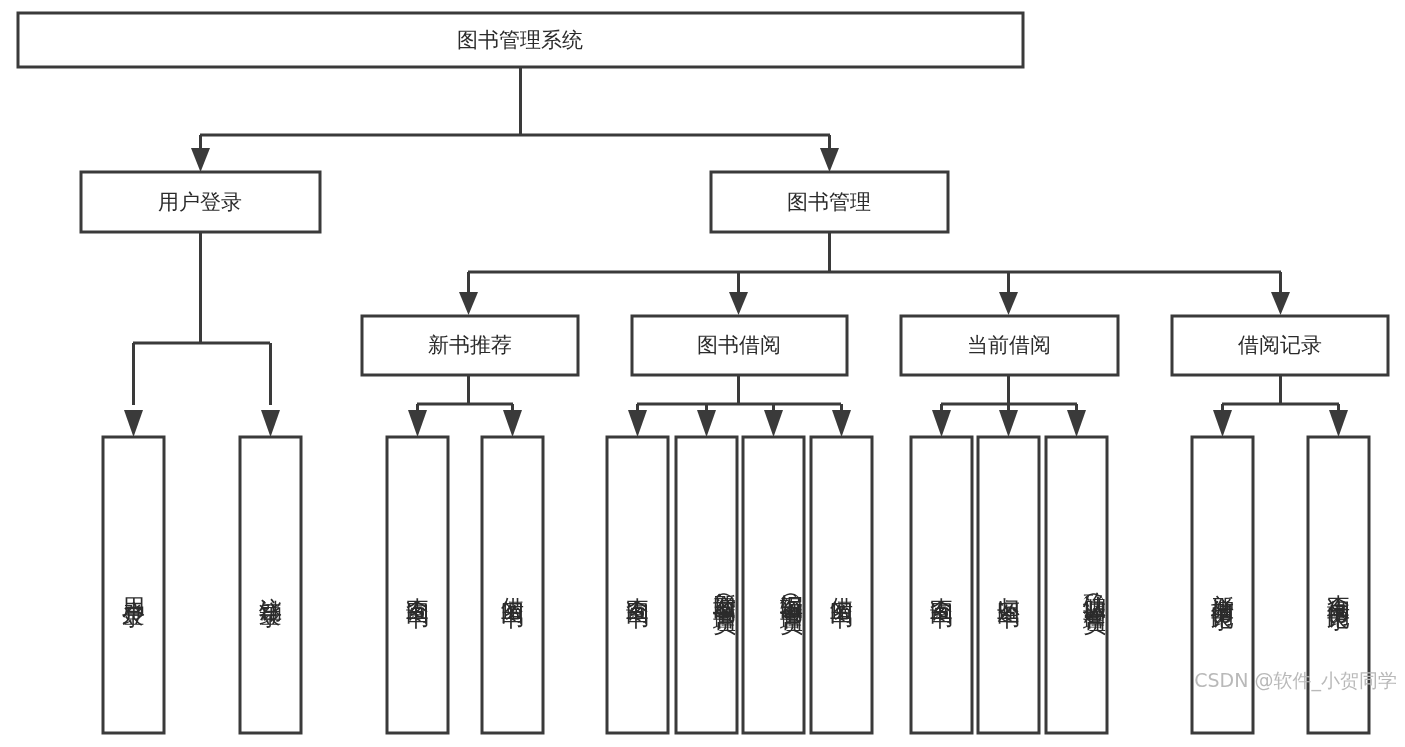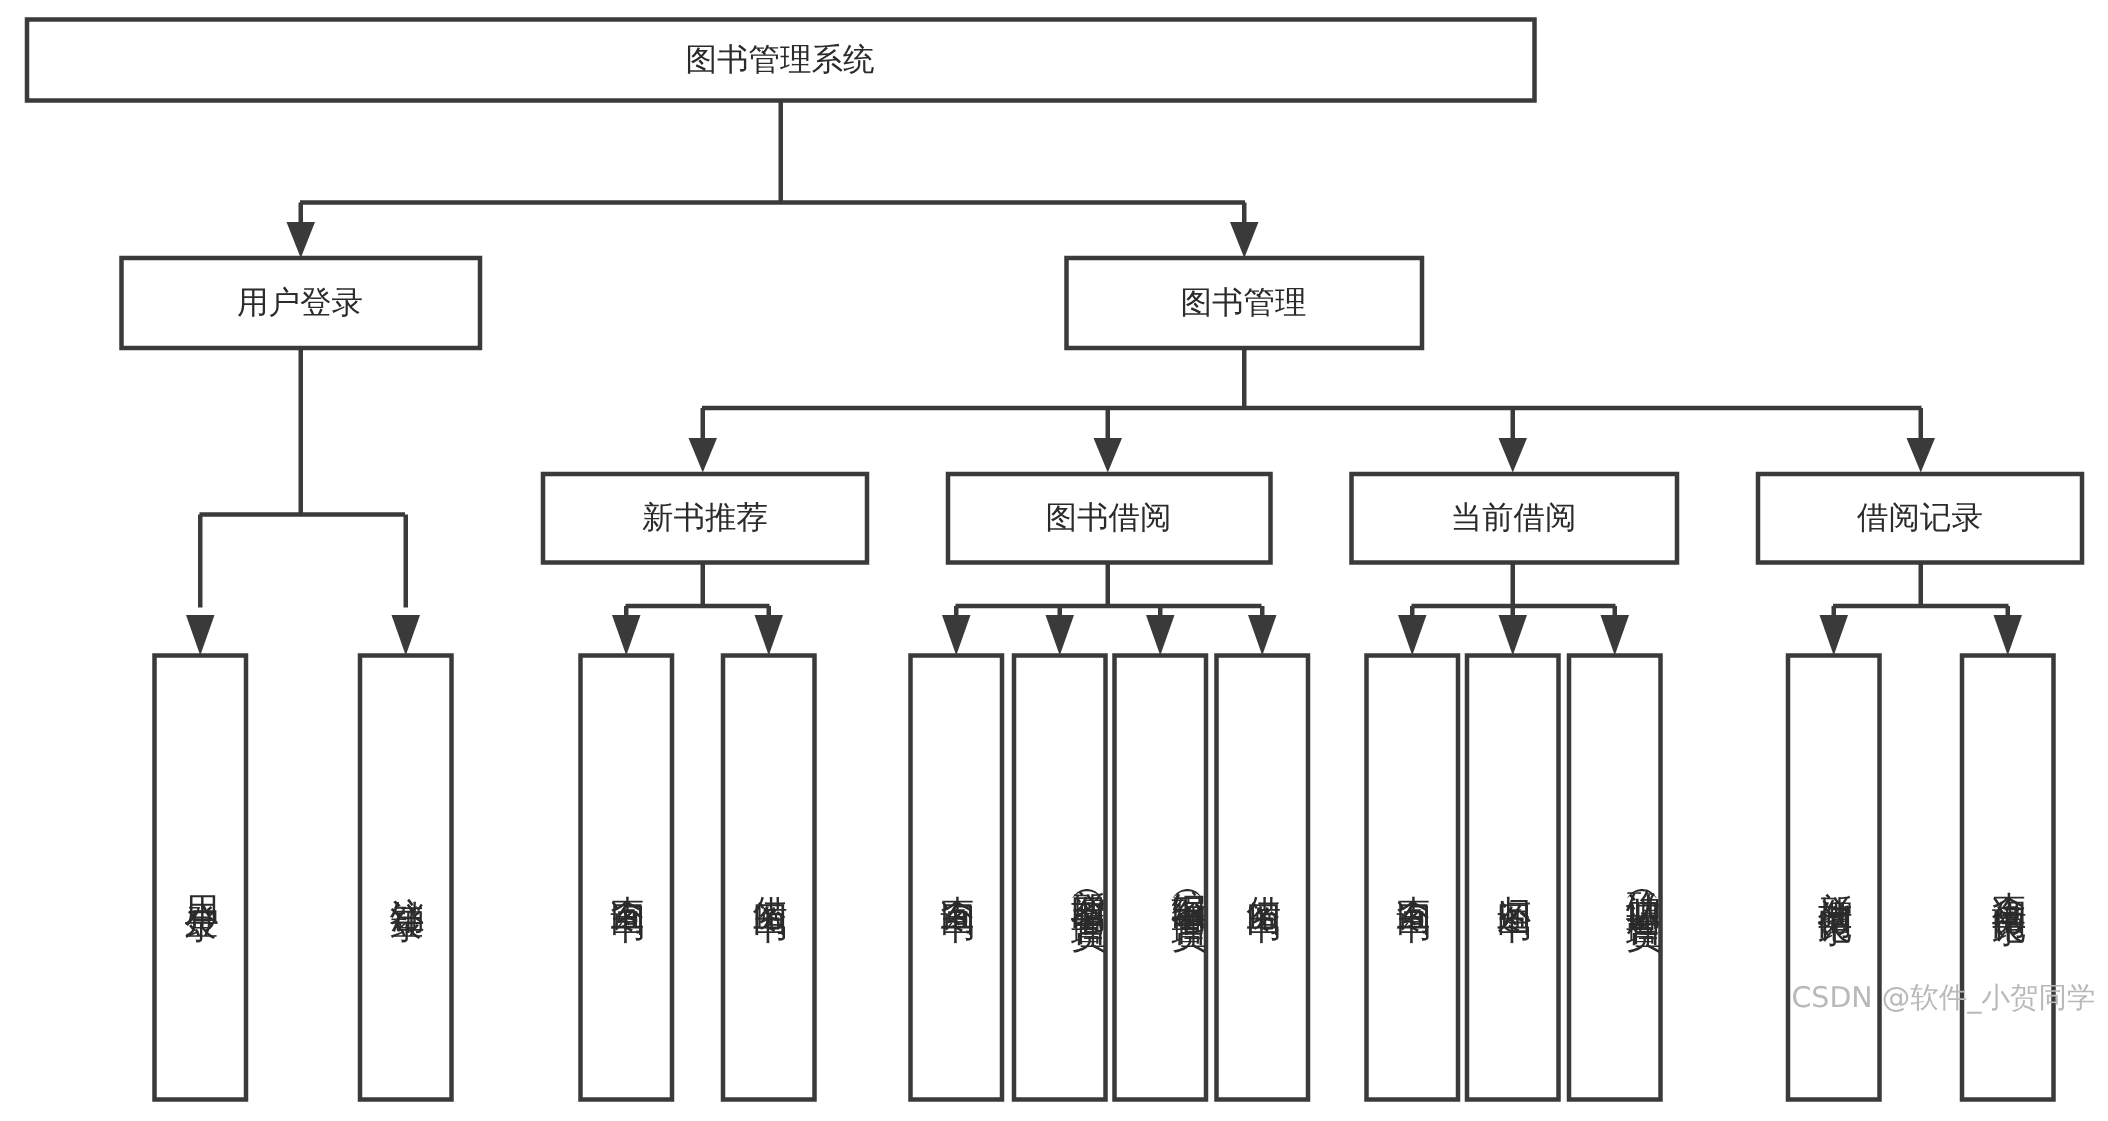--- a/index.html
+++ b/index.html
@@ -61,21 +61,21 @@
     align-items: flex-start;
     justify-content: center;
     pointer-events: none;
   }
   .vlabel.centered {
     align-items: center;
   }
   .watermark {
     position: absolute;
     right: 8px;
-    bottom: 20px;
+    bottom: 4px;
     font-family: "DejaVu Sans", "Liberation Sans", sans-serif;
     font-size: 19px;
     color: #b9b9b9;
     white-space: nowrap;
   }
 </style>
 </head>
 <body>
 
 <div id="diagram-root">

